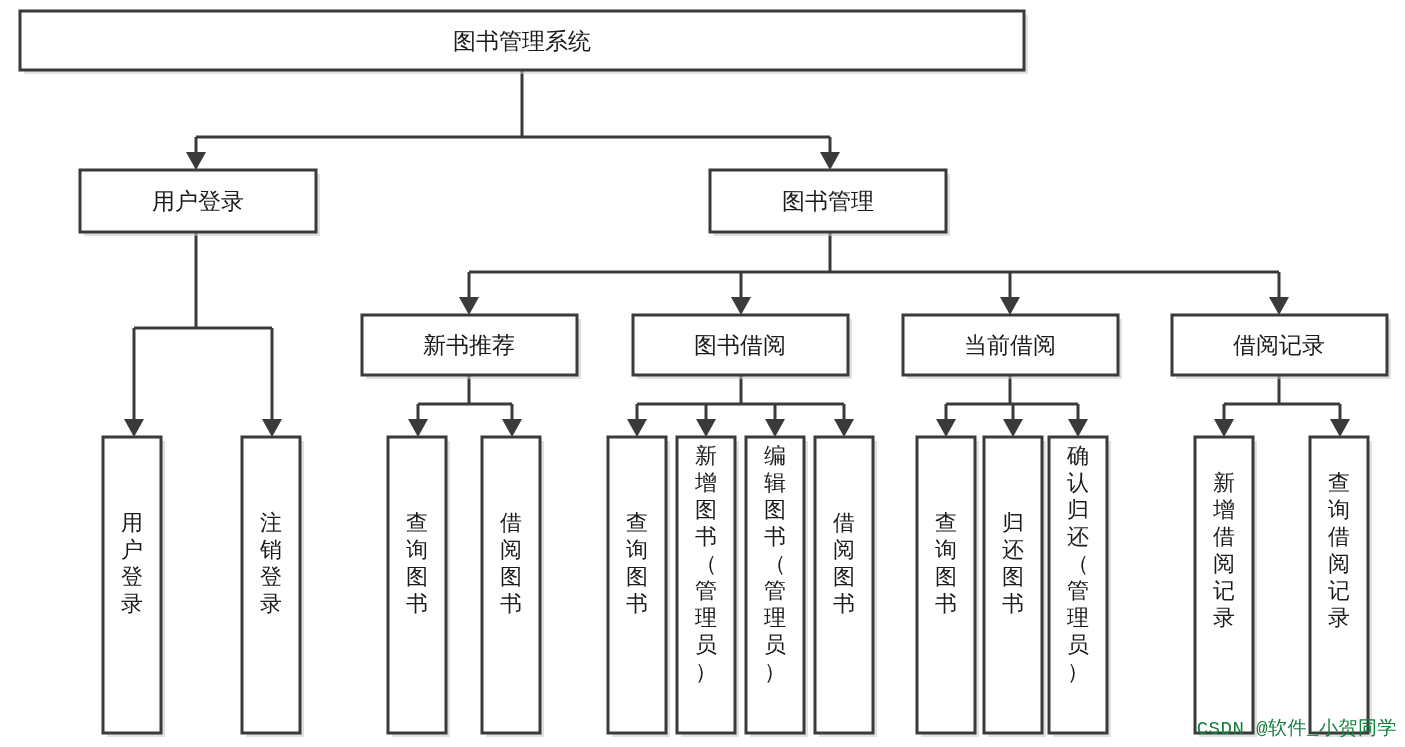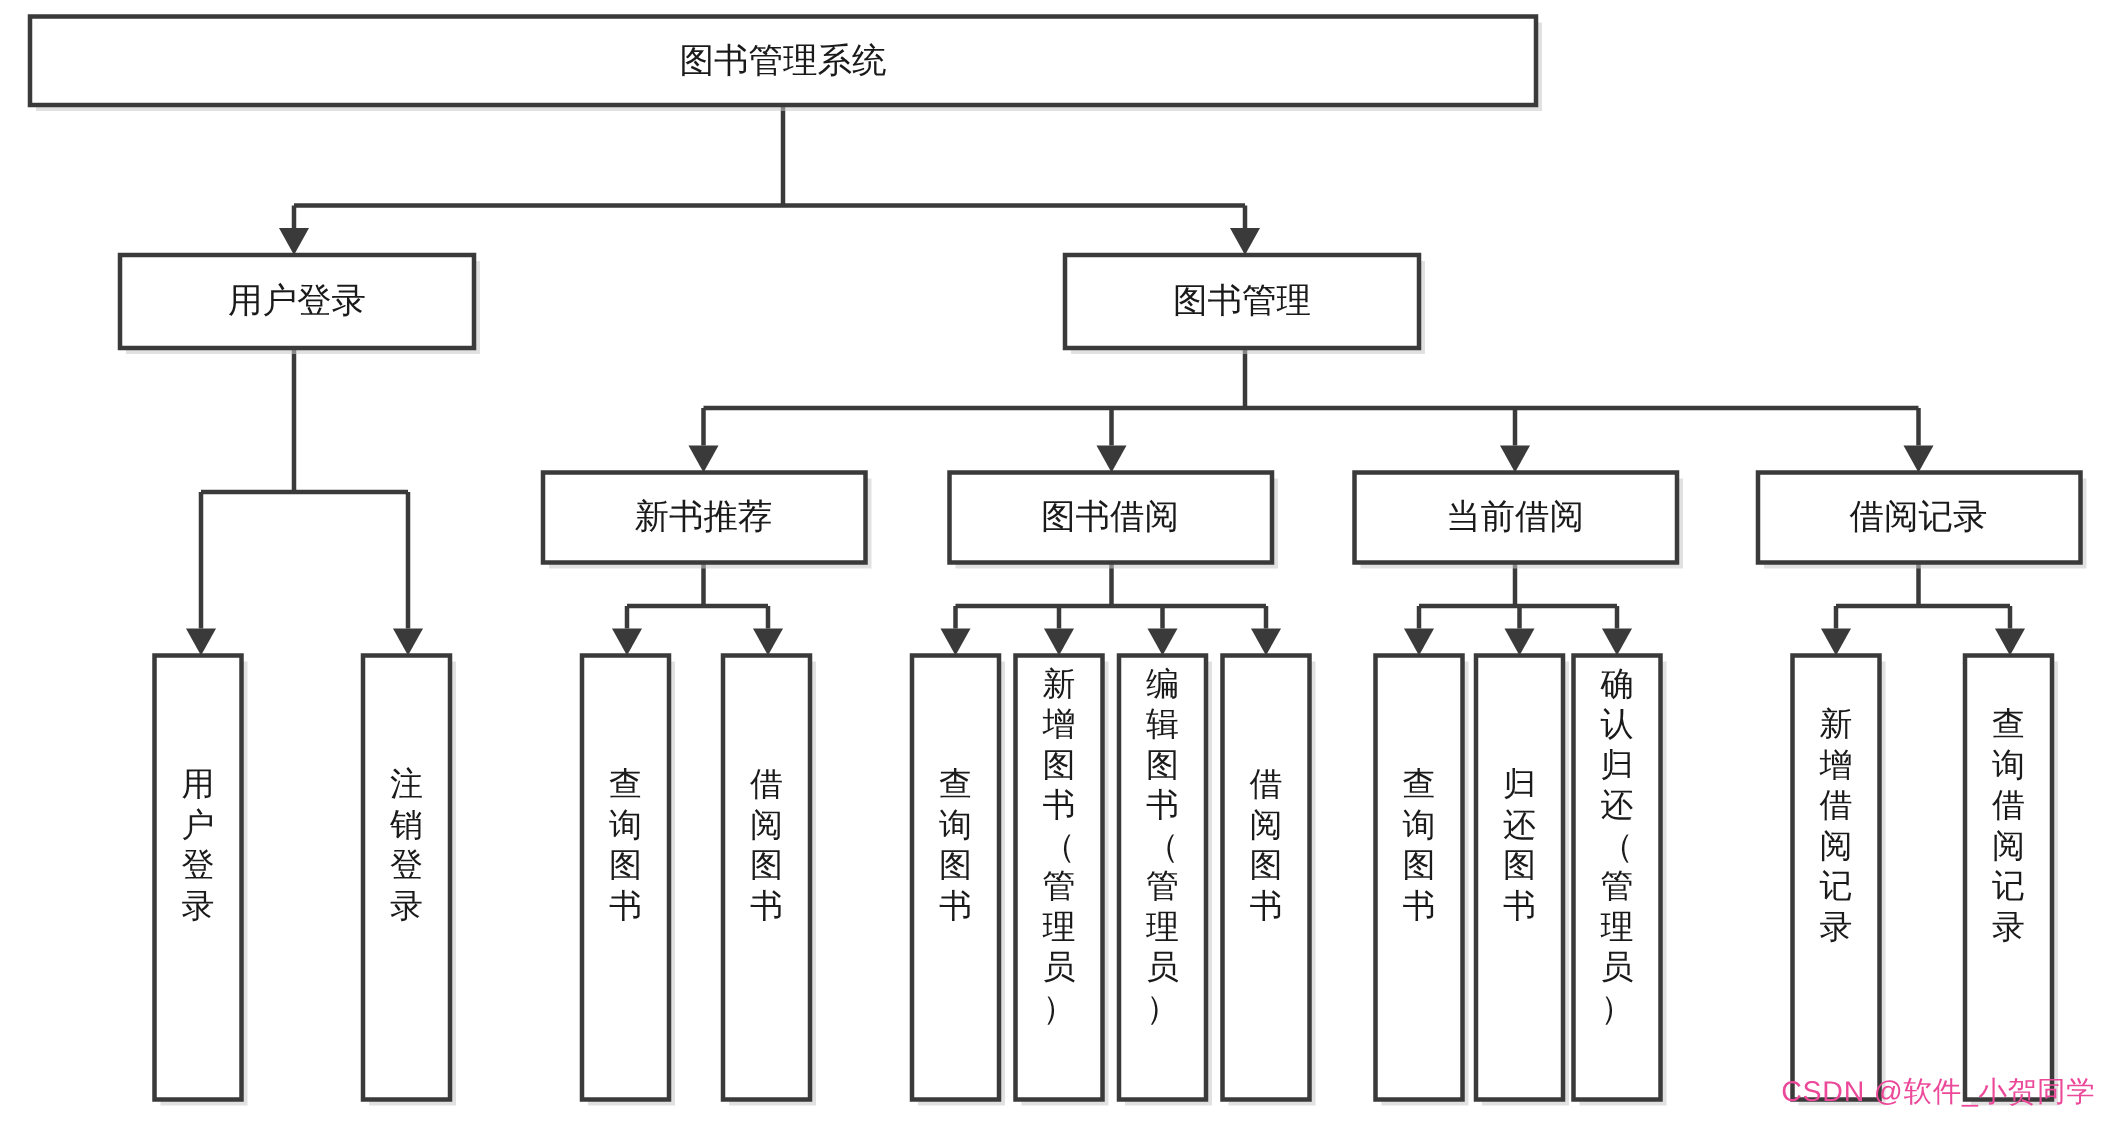--- a/index.html
+++ b/index.html
@@ -60,23 +60,23 @@
   text.v-label {
     font-size: 22px;
   }
   text.v-label tspan {
     text-anchor: middle;
   }
   .watermark {
     position: absolute;
     right: 8px;
     bottom: 6px;
-    font-family: Liberation Sans, sans-serif;
+    font-family: Liberation Mono, monospace;
     font-size: 19px;
-    color: #ec4899;
+    color: #15803d;
     letter-spacing: 0.5px;
     white-space: nowrap;
     pointer-events: none;
   }
 </style>
 </head>
 <body>
 
 <div id="diagram-root">
   <svg class="flow" viewBox="0 0 1405 747" xmlns="http://www.w3.org/2000/svg">

